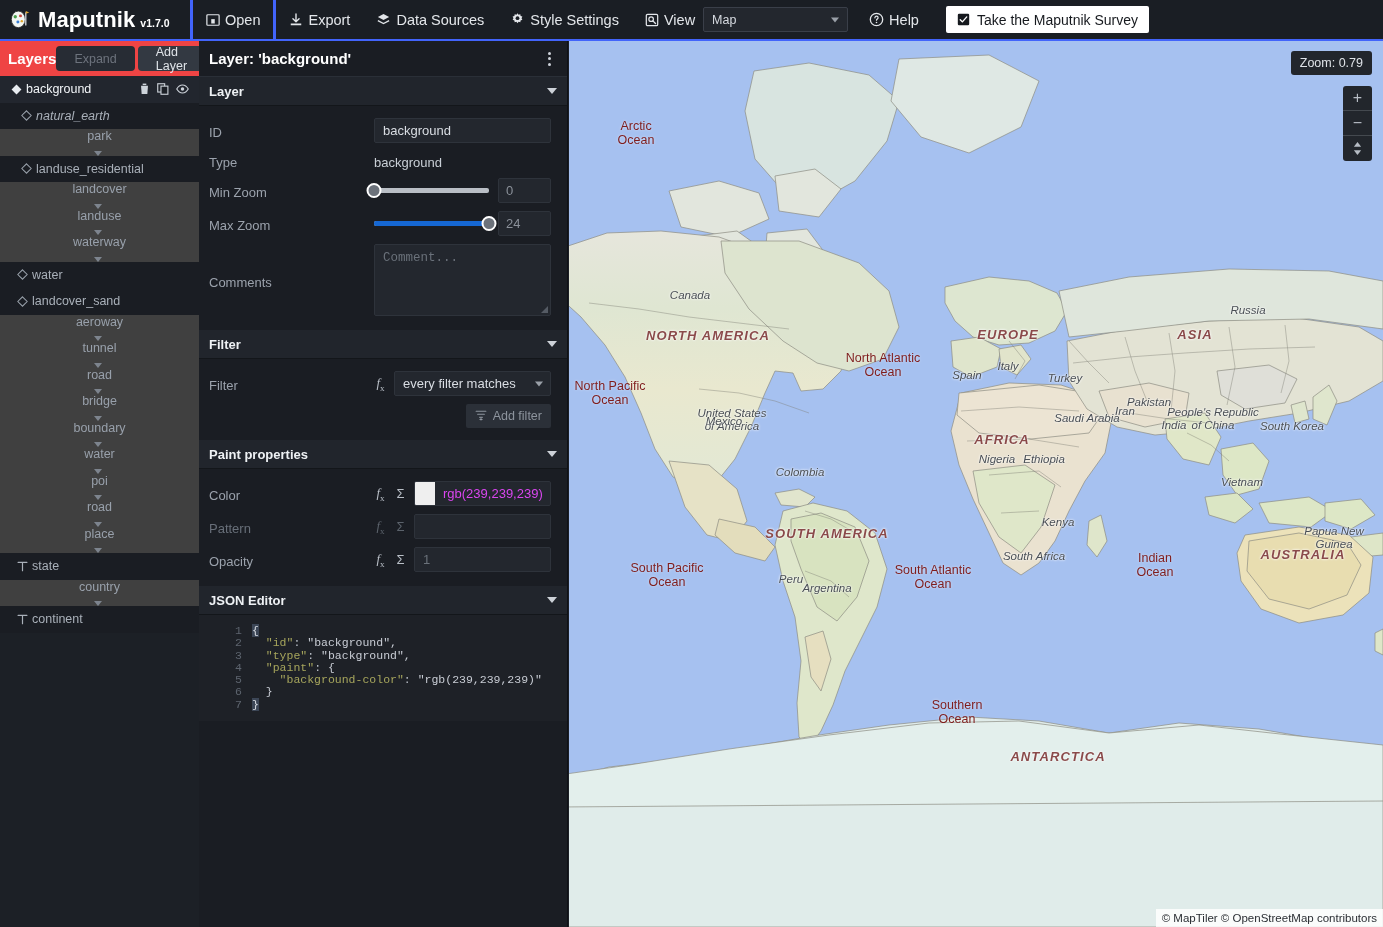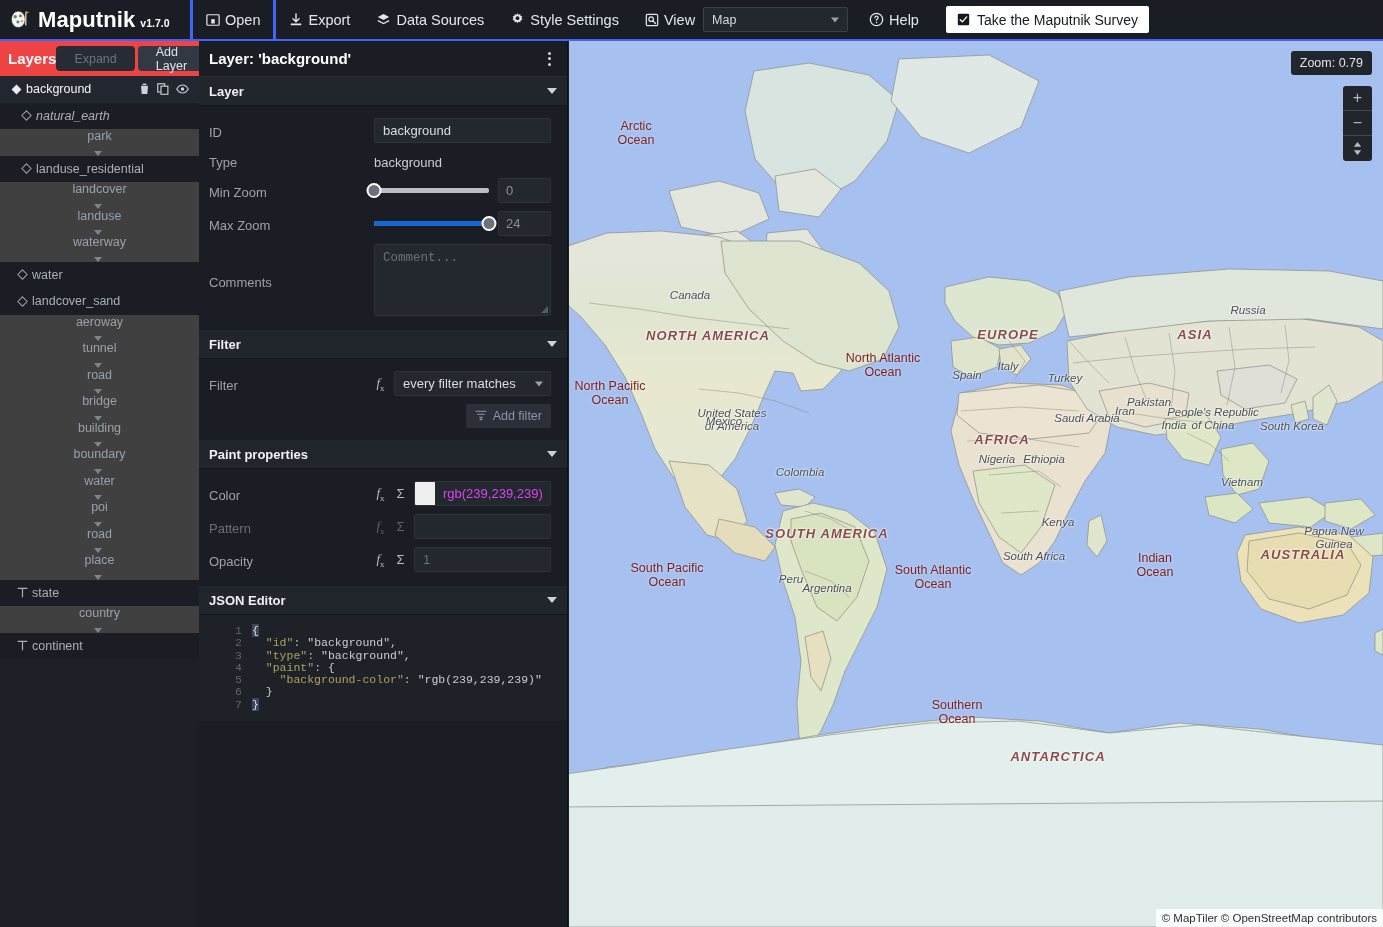--- a/index.html
+++ b/index.html
@@ -433,25 +433,20 @@
           <span class="lr-caret"></span>
         </div>
         <div class="layer-row group">
           <span class="lr-ico"></span>
           <span class="lr-label">road</span>
           <span class="lr-caret"></span>
         </div>
         <div class="layer-row group">
           <span class="lr-ico"></span>
           <span class="lr-label">bridge</span>
-          <span class="lr-caret"></span>
-        </div>
-        <div class="layer-row group">
-          <span class="lr-ico"></span>
-          <span class="lr-label">building</span>
           <span class="lr-caret"></span>
         </div>
         <div class="layer-row group">
           <span class="lr-ico"></span>
           <span class="lr-label">boundary</span>
           <span class="lr-caret"></span>
         </div>
         <div class="layer-row group">
           <span class="lr-ico"></span>
           <span class="lr-label">water</span>

